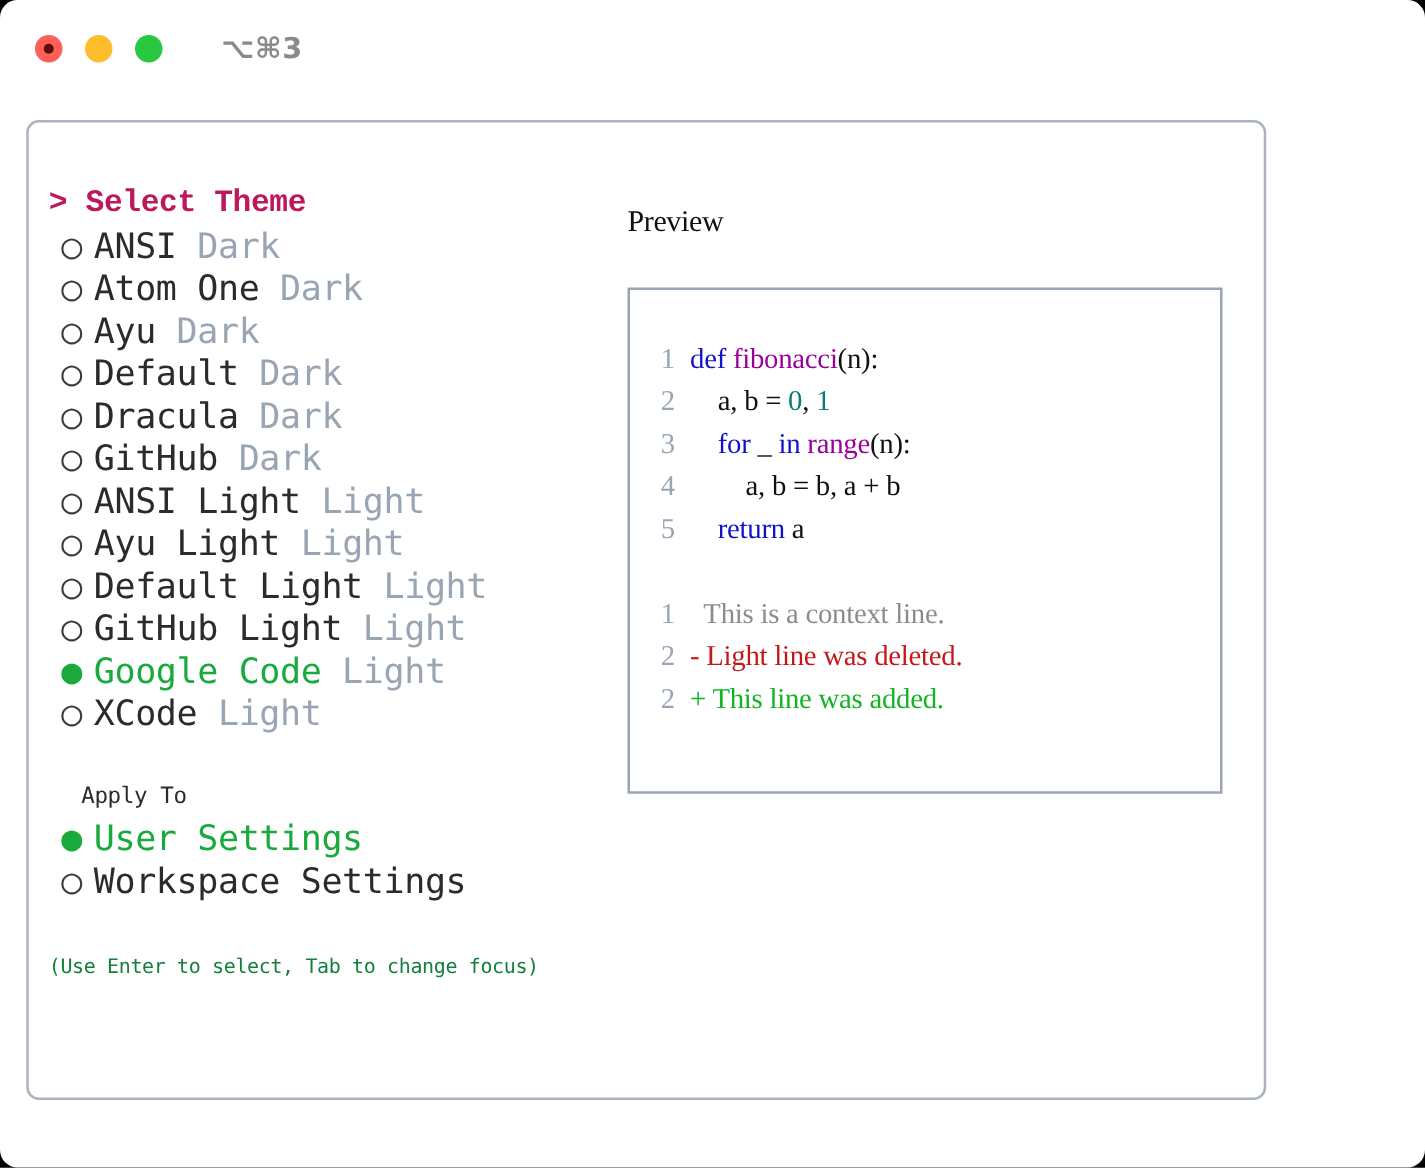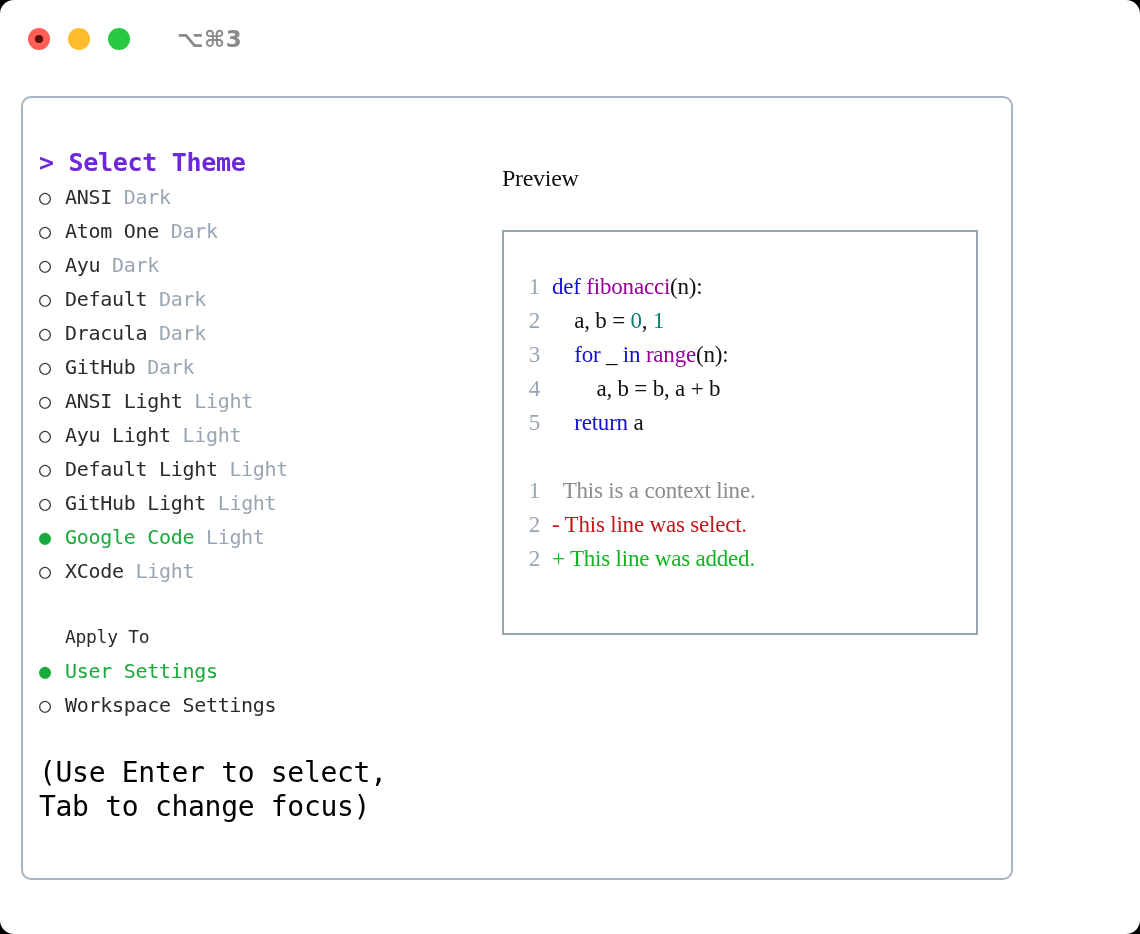--- a/index.html
+++ b/index.html
@@ -93,32 +93,34 @@
   .left-col {
     position: absolute;
     left: 16px;
     top: 48px;
     width: 450px;
   }
 
   .list-head {
     font-size: 25px;
     font-weight: 700;
-    color: #6d28d9;
-    line-height: 34px;
-    white-space: pre;
-    letter-spacing: -0.3px;
+    color: #be185d;
+    line-height: 34px;
+    white-space: pre;
+    letter-spacing: -0.3px;
+    font-family: Liberation Mono, monospace;
   }
 
   .opt {
-    font-size: 20px;
+    font-size: 28px;
     line-height: 34px;
     color: #2b2b2b;
     white-space: pre;
     letter-spacing: -0.3px;
+    margin-left: 10px;
   }
   .bullet {
     display: inline-block;
     width: 26px;
   }
   .bullet.on  { color: #19a93c; }
   .bullet.off { color: #3a3a3a; }
   .opt-name.sel { color: #19a93c; }
   .suffix { color: #9aa5b4; }
 
@@ -128,23 +130,23 @@
     color: #2b2b2b;
     white-space: pre;
     padding-left: 26px;
     letter-spacing: -0.3px;
   }
 
   .spacer-sm { height: 32px; }
   .spacer-md { height: 34px; }
 
   .hint {
-    font-size: 28px;
-    line-height: 34px;
-    color: #000000;
+    font-size: 16px;
+    line-height: 34px;
+    color: #15803d;
     width: 410px;
     letter-spacing: -0.3px;
   }
 
   
   .right-col {
     position: absolute;
     left: 479px;
     top: 63px;
     width: 490px;
@@ -245,21 +247,21 @@
           <div id="code-block">
               <div class="code-line"><span class="ln">1</span><span class="kw">def </span><span class="fn">fibonacci</span><span class="pl">(n):</span></div>
               <div class="code-line"><span class="ln">2</span><span class="pl">    a, b = </span><span class="num">0</span><span class="pl">, </span><span class="num">1</span></div>
               <div class="code-line"><span class="ln">3</span><span class="pl">    </span><span class="kw">for</span><span class="pl"> _ </span><span class="kw">in</span><span class="pl"> </span><span class="fn">range</span><span class="pl">(n):</span></div>
               <div class="code-line"><span class="ln">4</span><span class="pl">        a, b = b, a + b</span></div>
               <div class="code-line"><span class="ln">5</span><span class="pl">    </span><span class="kw">return</span><span class="pl"> a</span></div>
             </div>
           <div class="diff-gap"></div>
           <div id="diff-block">
               <div class="code-line"><span class="ln">1</span><span class="d-ctx">  </span><span class="d-ctx">This is a context line.</span></div>
-              <div class="code-line"><span class="ln">2</span><span class="d-del">- </span><span class="d-del">This line was select.</span></div>
+              <div class="code-line"><span class="ln">2</span><span class="d-del">- </span><span class="d-del">Light line was deleted.</span></div>
               <div class="code-line"><span class="ln">2</span><span class="d-add">+ </span><span class="d-add">This line was added.</span></div>
             </div>
         </div>
       </div>
 
     </div>
   </div>
 </div>
 
 </body></html>

